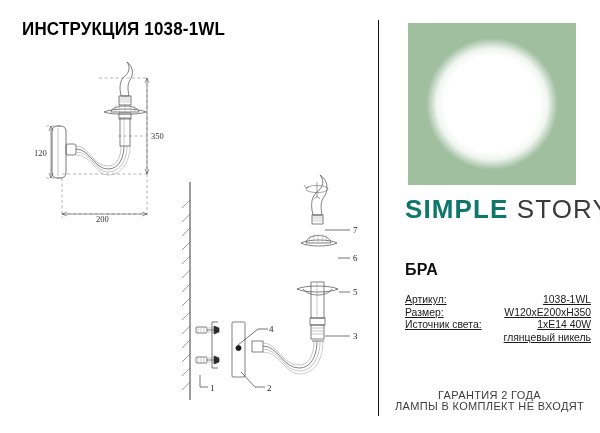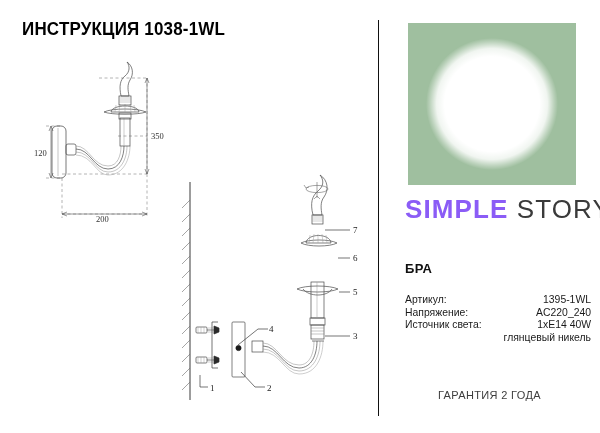--- a/index.html
+++ b/index.html
@@ -80,47 +80,48 @@
   }
   #brand-wordmark {
     position: absolute;
     left: 26px;
     top: 194px;
     font-size: 26px;
     letter-spacing: 1.1px;
     color: #1a1a1a;
     white-space: nowrap;
   }
-  #brand-wordmark .b1 { font-weight: 600; color: #8b5cf6; }
+  #brand-wordmark .b1 { font-weight: 600; color: #0f766e; }
   #brand-wordmark .b2 { font-weight: 400; color: #3a3a3a; }
 
   #product-type {
     position: absolute;
     left: 26px;
     top: 261px;
-    font-size: 13px;
+    font-size: 16px;
     font-weight: bold;
     letter-spacing: 0.3px;
     color: #101010;
   }
 
   #spec-table {
     position: absolute;
     left: 26px;
     top: 294px;
     width: 186px;
     font-size: 10.4px;
     color: #1a1a1a;
     line-height: 12.6px;
   }
   .spec-row {
     display: flex;
     justify-content: space-between;
     align-items: baseline;
     white-space: nowrap;
+    text-decoration: underline;
   }
   .spec-row .k { text-align: left; }
   .spec-row .v { text-align: right; }
   .spec-row.only-value { justify-content: flex-end; align-items: flex-end; }
   .spec-row.indent-label .k { padding-left: 14px; }
 
   #footer-note {
     position: absolute;
     left: 0;
     right: 0;
@@ -344,33 +345,34 @@
 
     <div id="brand-wordmark">
       <span class="b1">SIMPLE</span><span>&nbsp;</span><span class="b2">STORY</span>
     </div>
 
     <div id="product-type">БРА</div>
 
     <div id="spec-table">
       <div class="spec-row">
         <span class="k">Артикул:</span>
-        <span class="v">1395-1WL</span>
+        <span class="v">1038-1WL</span>
       </div>
       <div class="spec-row">
-        <span class="k">Напряжение:</span>
-        <span class="v">AC220_240</span>
+        <span class="k">Размер:</span>
+        <span class="v">W120xE200xH350</span>
       </div>
       <div class="spec-row">
         <span class="k">Источник света:</span>
         <span class="v">1xE14 40W</span>
       </div>
       <div class="spec-row only-value">
         <span class="v">глянцевый никель</span>
       </div>
     </div>
 
     <div id="footer-note">
       <div>ГАРАНТИЯ 2 ГОДА</div>
+      <div>ЛАМПЫ В КОМПЛЕКТ НЕ ВХОДЯТ</div>
     </div>
 
   </div>
 </div>
 
 </body></html>

